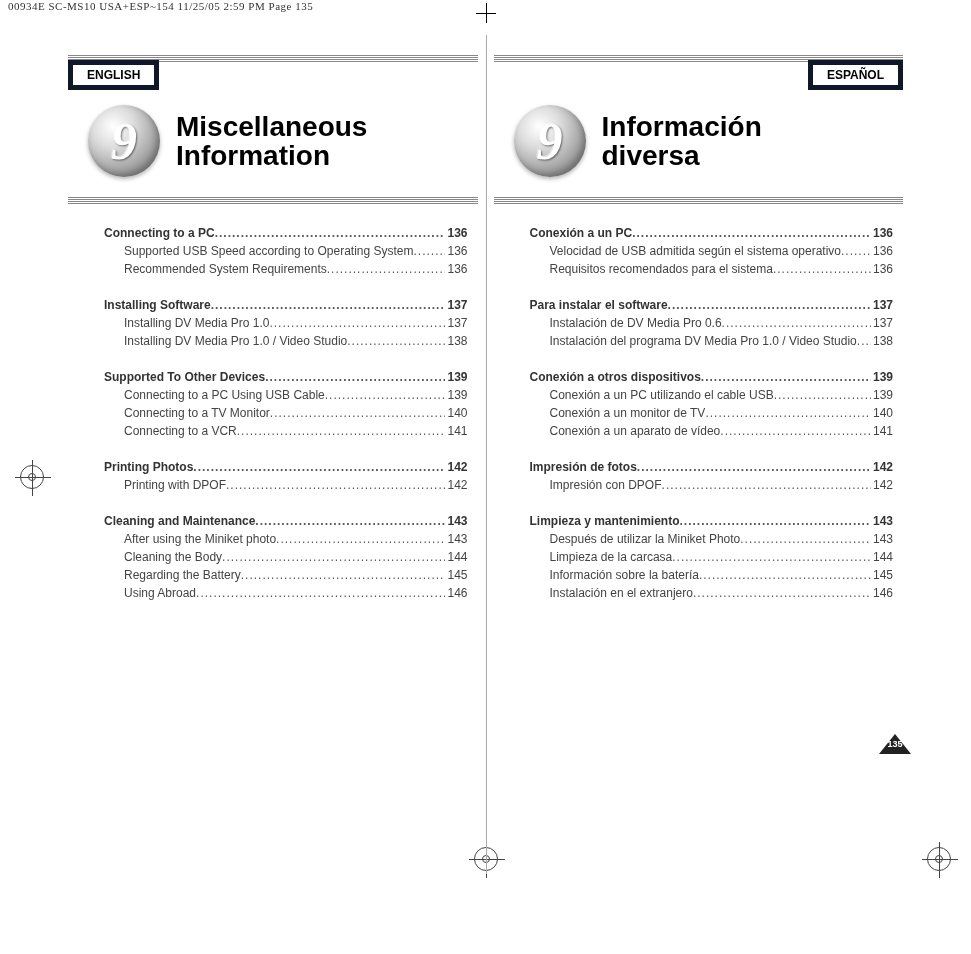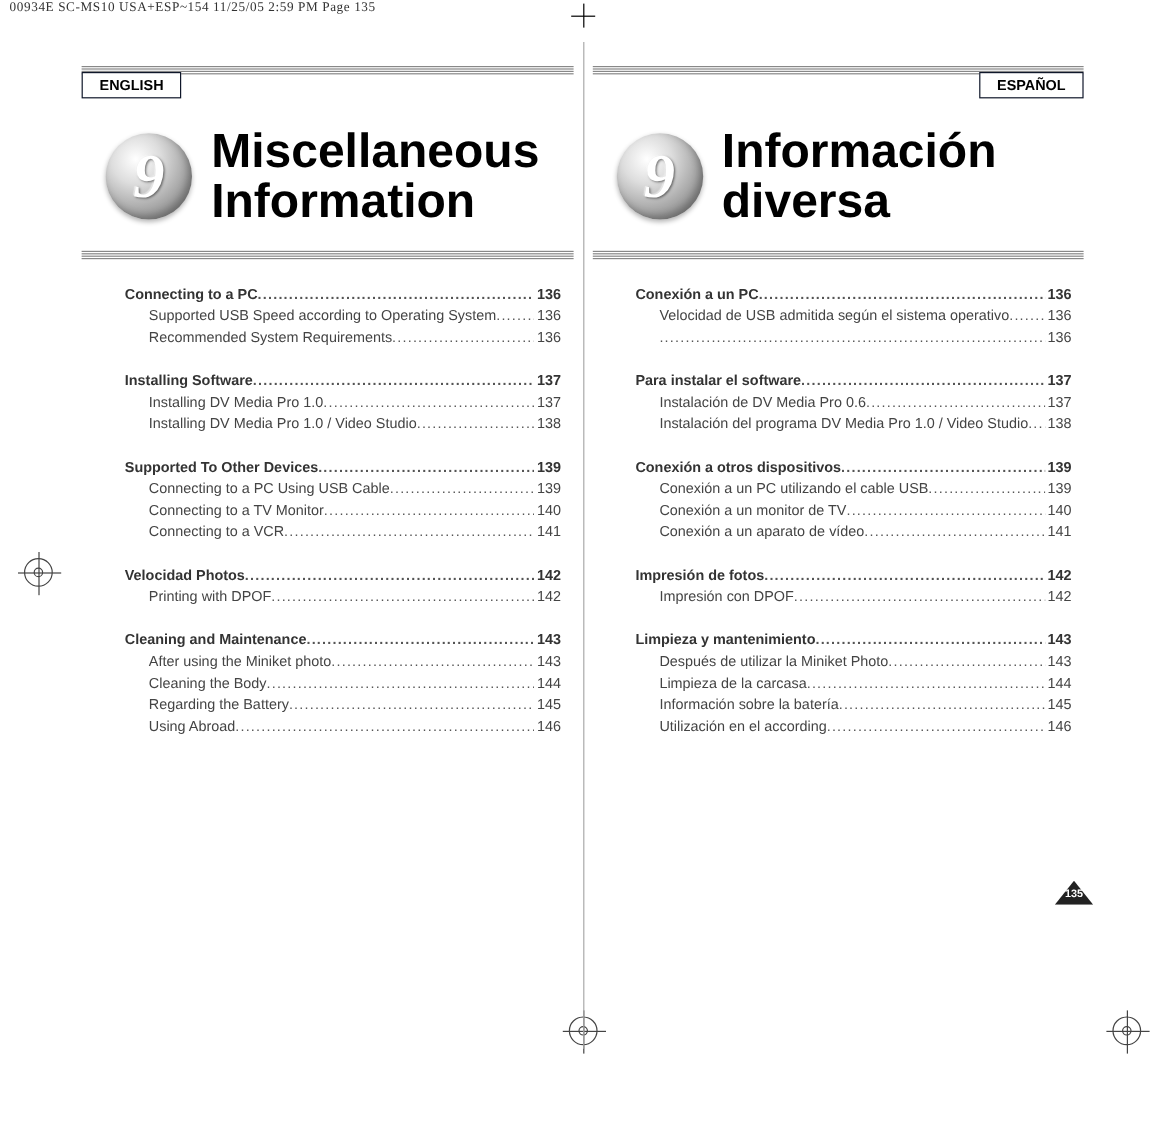--- a/index.html
+++ b/index.html
@@ -12,28 +12,28 @@
     .crop-right { position: absolute; right: 20px; top: 90%; transform: translateY(-50%); }
     .crop-center { position: absolute; left: 50%; top: 90%; transform: translate(-50%, -50%); }
     .crop-mark { width: 24px; height: 24px; border: 1px solid #444; border-radius: 50%; position: relative; }
     .crop-mark::before { content: ''; position: absolute; left: 50%; top: -6px; width: 1px; height: 36px; background: #444; }
     .crop-mark::after { content: ''; position: absolute; top: 50%; left: -6px; height: 1px; width: 36px; background: #444; }
     .crop-mark .inner { position: absolute; left: 50%; top: 50%; transform: translate(-50%, -50%); width: 8px; height: 8px; border: 1px solid #444; border-radius: 50%; }
     .page-wrap { position: absolute; top: 35px; left: 60px; right: 60px; bottom: 80px; display: flex; }
     .col { flex: 1; padding: 0 8px; }
     .rule-set { margin: 20px 0 8px 0; }
     .rule-full { height: 1px; background: #888; margin-bottom: 1px; }
-    .lang-label { display: inline-block; border: 1px solid #0f172a; padding: 3px 14px; font-size: 12px; font-weight: bold; background: #fff; position: relative; top: -10px; }
+    .lang-label { display: inline-block; border: 5px solid #0f172a; padding: 3px 14px; font-size: 12px; font-weight: bold; background: #fff; position: relative; top: -10px; }
     .lang-left { float: left; margin-left: 0; }
     .lang-right { float: right; margin-right: 0; text-align: center; }
     .lang-row { height: 20px; position: relative; }
     .chapter-head { display: flex; align-items: center; gap: 16px; margin: 15px 0 20px 20px; }
     .chapter-num { width: 72px; height: 72px; border-radius: 50%; background: radial-gradient(circle at 35% 30%, #fff, #ddd 30%, #999 70%, #777); display: flex; align-items: center; justify-content: center; position: relative; box-shadow: inset -3px -3px 6px rgba(0,0,0,0.25), 0 2px 4px rgba(0,0,0,0.3); }
     .chapter-num span { font-size: 52px; font-weight: bold; color: #fff; text-shadow: 1px 1px 2px rgba(0,0,0,0.5), -1px -1px 1px rgba(255,255,255,0.6); font-style: italic; font-family: Georgia, serif; }
-    .chapter-title { font-size: 40px; font-weight: bold; color: #000; line-height: 1.05; }
+    .chapter-title { font-size: 28px; font-weight: bold; color: #000; line-height: 1.05; }
     .sub-head-rules { margin: 4px 0 20px 0; }
     .toc { font-size: 12px; color: #333; padding-left: 20px; padding-right: 10px; }
     .toc-section { margin-bottom: 18px; }
     .toc-line { display: flex; white-space: nowrap; line-height: 1.5; margin-left: 16px; }
     .toc-label { flex: 0 0 auto; }
     .toc-dots { flex: 1 1 auto; overflow: hidden; position: relative; }
     .toc-dots::after { content: "...................................................................................................................."; position: absolute; left: 0; letter-spacing: 1px; color: #555; }
     .toc-page { flex: 0 0 auto; padding-left: 2px; }
     .toc-main { font-weight: bold; }
     .toc-sub { padding-left: 20px; font-weight: normal; color: #444; justify-content: space-between; }
@@ -145,21 +145,21 @@
             <span class="toc-page">140</span>
           </div>
           <div class="toc-line toc-sub">
             <span class="toc-label">Connecting to a VCR</span>
             <span class="toc-dots"></span>
             <span class="toc-page">141</span>
           </div>
         </div>
         <div class="toc-section">
           <div class="toc-line toc-main">
-            <span class="toc-label">Velocidad Photos</span>
+            <span class="toc-label">Printing Photos</span>
             <span class="toc-dots"></span>
             <span class="toc-page">142</span>
           </div>
           <div class="toc-line toc-sub">
             <span class="toc-label">Printing with DPOF</span>
             <span class="toc-dots"></span>
             <span class="toc-page">142</span>
           </div>
         </div>
         <div class="toc-section">
@@ -223,20 +223,21 @@
             <span class="toc-label">Conexión a un PC</span>
             <span class="toc-dots"></span>
             <span class="toc-page">136</span>
           </div>
           <div class="toc-line toc-sub">
             <span class="toc-label">Velocidad de USB admitida según el sistema operativo</span>
             <span class="toc-dots"></span>
             <span class="toc-page">136</span>
           </div>
           <div class="toc-line toc-sub">
+            <span class="toc-label">Requisitos recomendados para el sistema</span>
             <span class="toc-dots"></span>
             <span class="toc-page">136</span>
           </div>
         </div>
         <div class="toc-section">
           <div class="toc-line toc-main">
             <span class="toc-label">Para instalar el software</span>
             <span class="toc-dots"></span>
             <span class="toc-page">137</span>
           </div>
@@ -300,21 +301,21 @@
             <span class="toc-label">Limpieza de la carcasa</span>
             <span class="toc-dots"></span>
             <span class="toc-page">144</span>
           </div>
           <div class="toc-line toc-sub">
             <span class="toc-label">Información sobre la batería</span>
             <span class="toc-dots"></span>
             <span class="toc-page">145</span>
           </div>
           <div class="toc-line toc-sub">
-            <span class="toc-label">Utilización en el according</span>
+            <span class="toc-label">Instalación en el extranjero</span>
             <span class="toc-dots"></span>
             <span class="toc-page">146</span>
           </div>
         </div>
       </div>
   </div>
 
 </div>
 
 <div class="page-marker">

